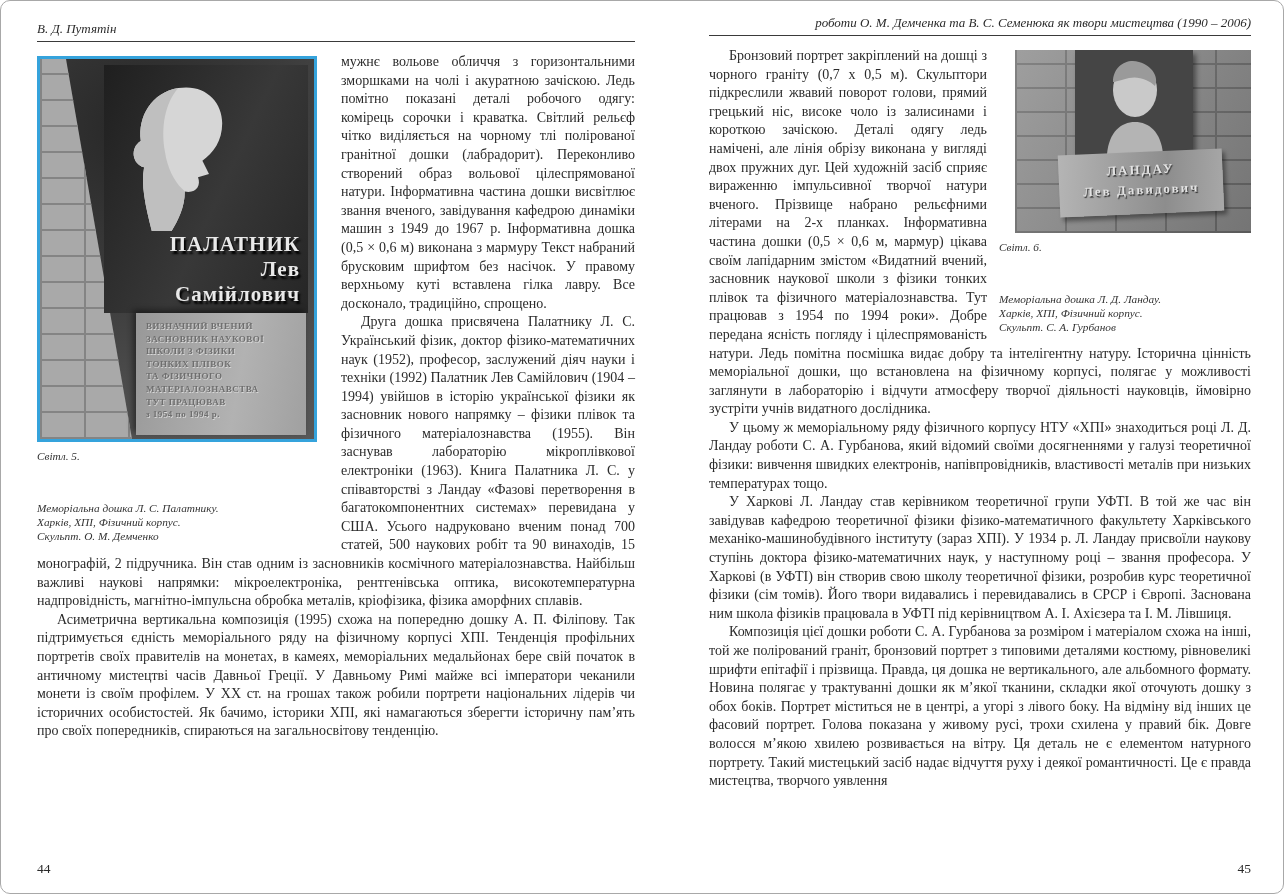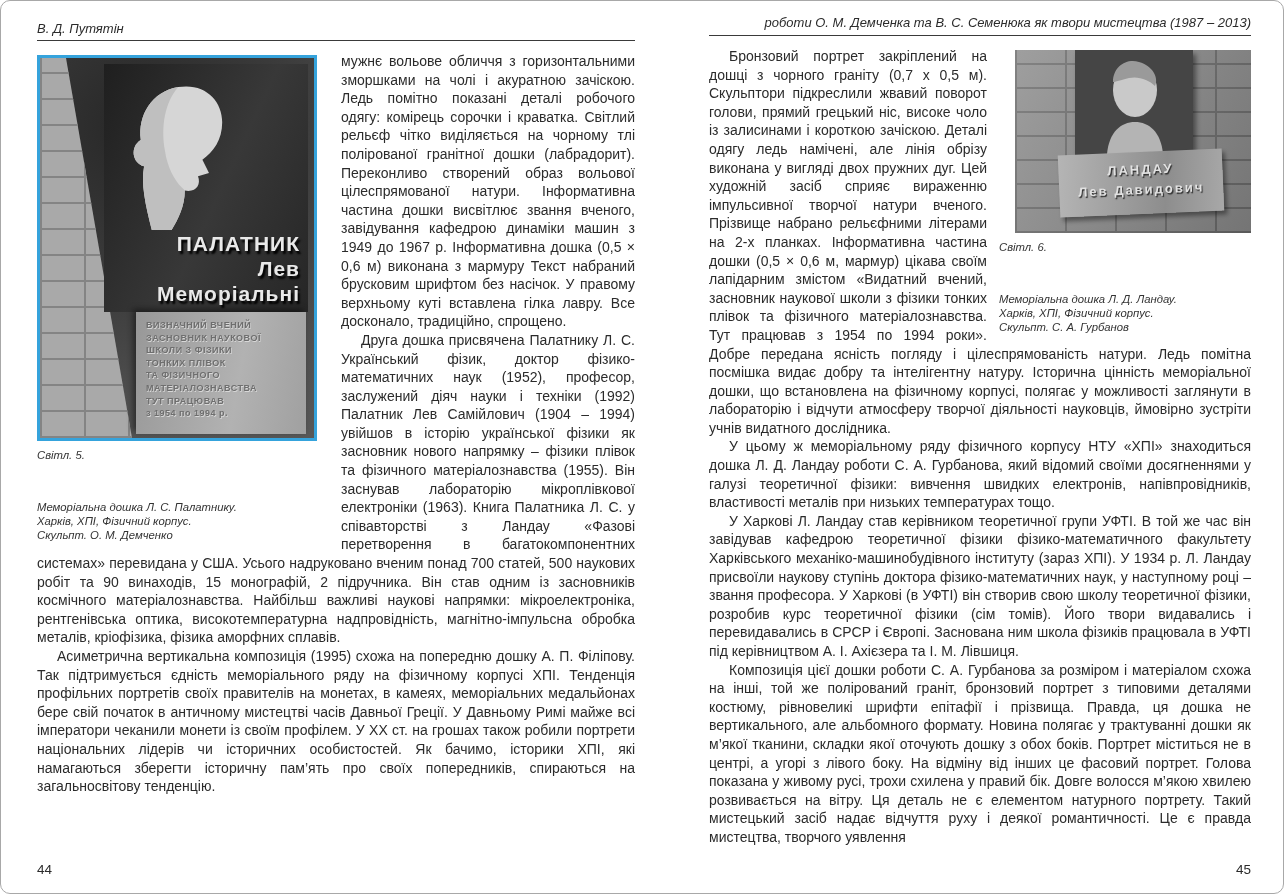--- a/index.html
+++ b/index.html
@@ -1,18 +1,18 @@
 <!DOCTYPE html>
 <html><head>
 <meta charset="utf-8">
 <style>
   html,body{margin:0;padding:0;background:#fff;}
   body{width:1284px;height:894px;font-family:"Liberation Sans",sans-serif;color:#2b2b2b;position:relative;}
   .spread{position:absolute;left:0;top:0;width:1282px;height:892px;border:1px solid #a8a8a8;border-radius:10px;background:#fff;overflow:hidden;}
-  .page{position:absolute;top:14px;height:864px;}
+  .page{position:absolute;top:14px;height:864px;font-family:Liberation Serif, serif;}
   .page-left{left:36px;width:598px;}
   .page-right{left:708px;width:542px;}
   .header{font-style:italic;font-size:13px;color:#2b2b2b;border-bottom:1.4px solid #3a3a3a;padding-bottom:4px;}
   .header-left{padding-top:6px;}
   .header-right{text-align:right;line-height:16px;}
   .content{margin-top:11px;font-size:14px;line-height:18.6px;text-align:justify;}
   .para{margin:0;text-indent:20px;}
   .para.no-indent{text-indent:0;}
   .figure-block{}
   .fig-left{float:left;width:292px;margin:3px 12px 2px 0;}
@@ -71,21 +71,21 @@
         <div class="photo photo-palatnik">
           <div class="ph1-foliage"></div>
           <div class="ph1-brick"></div>
           <div class="ph1-plaque-dark">
             <svg class="ph1-head" viewBox="0 0 120 150">
               <path fill="#d6d6d6" d="M38 146 C32 122 28 104 31 88 C20 85 18 70 28 64 C25 42 38 20 62 16 C86 12 102 28 102 48 C102 64 94 75 84 82 L90 94 L80 97 C83 105 78 112 68 110 C68 124 62 136 56 146 Z"></path>
               <path fill="#bfbfbf" d="M62 16 C50 30 46 52 50 74 C52 88 58 100 66 108 L68 110 C68 124 62 136 56 146 L38 146 C32 122 28 104 31 88 C20 85 18 70 28 64 C25 42 38 20 62 16 Z"></path>
             </svg>
             <div class="ph1-name">ПАЛАТНИК
 Лев
-Меморіальні</div>
+Самійлович</div>
           </div>
           <div class="ph1-marble">
             <div class="ph1-inscr">ВИЗНАЧНИЙ ВЧЕНИЙ
 ЗАСНОВНИК НАУКОВОЇ
 ШКОЛИ З ФІЗИКИ
 ТОНКИХ ПЛІВОК
 ТА ФІЗИЧНОГО
 МАТЕРІАЛОЗНАВСТВА
 ТУТ ПРАЦЮВАВ
 з 1954 по 1994 р.</div>
@@ -100,21 +100,21 @@
       </div>
       <p class="para no-indent">мужнє вольове обличчя з горизонтальними зморшками на чолі і акуратною зачіскою. Ледь помітно показані деталі робочого одягу: комірець сорочки і краватка. Світлий рельєф чітко виділяється на чорному тлі полірованої гранітної дошки (лабрадорит). Переконливо створений образ вольової цілеспрямованої натури. Інформативна частина дошки висвітлює звання вченого, завідування кафедрою динаміки машин з 1949 до 1967 р. Інформативна дошка (0,5 × 0,6 м) виконана з мармуру Текст набраний брусковим шрифтом без насічок. У правому верхньому куті вставлена гілка лавру. Все досконало, традиційно, спрощено.</p>
       <p class="para">Друга дошка присвячена Палатнику Л. С. Український фізик, доктор фізико-математичних наук (1952), професор, заслужений діяч науки і техніки (1992) Палатник Лев Самійлович (1904 – 1994) увійшов в історію української фізики як засновник нового напрямку – фізики плівок та фізичного матеріалознавства (1955). Він заснував лабораторію мікроплівкової електроніки (1963). Книга Палатника Л. С. у співавторстві з Ландау «Фазові перетворення в багатокомпонентних системах» перевидана у США. Усього надруковано вченим понад 700 статей, 500 наукових робіт та 90 винаходів, 15 монографій, 2 підручника. Він став одним із засновників космічного матеріалознавства. Найбільш важливі наукові напрямки: мікроелектроніка, рентгенівська оптика, високотемпературна надпровідність, магнітно-імпульсна обробка металів, кріофізика, фізика аморфних сплавів.</p>
       <p class="para">Асиметрична вертикальна композиція (1995) схожа на попередню дошку А. П. Філіпову. Так підтримується єдність меморіального ряду на фізичному корпусі ХПІ. Тенденція профільних портретів своїх правителів на монетах, в камеях, меморіальних медальйонах бере свій початок в античному мистецтві часів Давньої Греції. У Давньому Римі майже всі імператори чеканили монети із своїм профілем. У ХХ ст. на грошах також робили портрети національних лідерів чи історичних особистостей. Як бачимо, історики ХПІ, які намагаються зберегти історичну пам’ять про своїх попередників, спираються на загальносвітову тенденцію.</p>
     </div>
     <div class="pagenum pn-left">44</div>
   </div>
 
   <div class="page page-right">
     <div class="header header-right">
-      <div>роботи О. М. Демченка та В. С. Семенюка як твори мистецтва (1987 – 2013)</div>
+      <div>роботи О. М. Демченка та В. С. Семенюка як твори мистецтва (1990 – 2006)</div>
     </div>
     <div class="content">
       <div class="figure-block fig-right">
         <div class="photo photo-landau">
           <div class="ph2-backing">
             <svg class="ph2-bust" viewBox="0 0 90 102">
               <ellipse cx="46" cy="38" rx="22" ry="27" fill="#c9c9c9"></ellipse>
               <path d="M18 102 C20 80 32 70 46 70 C60 70 72 80 74 102 Z" fill="#b4b4b4"></path>
               <path d="M24 30 C24 14 38 6 50 10 C64 14 70 26 66 34 C60 28 50 24 40 26 C32 28 26 30 24 30 Z" fill="#9a9a9a"></path>
             </svg>
@@ -125,20 +125,20 @@
           </div>
         </div>
         <div class="caption">
           <span class="cap-label">Світл. 6.</span>
           <span class="cap-text">Меморіальна дошка Л. Д. Ландау.
 Харків, ХПІ, Фізичний корпус.
 Скульпт. С. А. Гурбанов</span>
         </div>
       </div>
       <p class="para">Бронзовий портрет закріплений на дошці з чорного граніту (0,7 х 0,5 м). Скульптори підкреслили жвавий поворот голови, прямий грецький ніс, високе чоло із залисинами і короткою зачіскою. Деталі одягу ледь намічені, але лінія обрізу виконана у вигляді двох пружних дуг. Цей художній засіб сприяє вираженню імпульсивної творчої натури вченого. Прізвище набрано рельєфними літерами на 2-х планках. Інформативна частина дошки (0,5 × 0,6 м, мармур) цікава своїм лапідарним змістом «Видатний вчений, засновник наукової школи з фізики тонких плівок та фізичного матеріалознавства. Тут працював з 1954 по 1994 роки». Добре передана ясність погляду і цілеспрямованість натури. Ледь помітна посмішка видає добру та інтелігентну натуру. Історична цінність меморіальної дошки, що встановлена на фізичному корпусі, полягає у можливості заглянути в лабораторію і відчути атмосферу творчої діяльності науковців, ймовірно зустріти учнів видатного дослідника.</p>
-      <p class="para">У цьому ж меморіальному ряду фізичного корпусу НТУ «ХПІ» знаходиться дошка Л. Д. Ландау роботи С. А. Гурбанова, який відомий своїми досягненнями у галузі теоретичної фізики: вивчення швидких електронів, напівпровідників, властивості металів при низьких температурах тощо.</p>
+      <p class="para">У цьому ж меморіальному ряду фізичного корпусу НТУ «ХПІ» знаходиться році Л. Д. Ландау роботи С. А. Гурбанова, який відомий своїми досягненнями у галузі теоретичної фізики: вивчення швидких електронів, напівпровідників, властивості металів при низьких температурах тощо.</p>
       <p class="para">У Харкові Л. Ландау став керівником теоретичної групи УФТІ. В той же час він завідував кафедрою теоретичної фізики фізико-математичного факультету Харківського механіко-машинобудівного інституту (зараз ХПІ). У 1934 р. Л. Ландау присвоїли наукову ступінь доктора фізико-математичних наук, у наступному році – звання професора. У Харкові (в УФТІ) він створив свою школу теоретичної фізики, розробив курс теоретичної фізики (сім томів). Його твори видавались і перевидавались в СРСР і Європі. Заснована ним школа фізиків працювала в УФТІ під керівництвом А. І. Ахієзера та І. М. Лівшиця.</p>
       <p class="para">Композиція цієї дошки роботи С. А. Гурбанова за розміром і матеріалом схожа на інші, той же полірований граніт, бронзовий портрет з типовими деталями костюму, рівновеликі шрифти епітафії і прізвища. Правда, ця дошка не вертикального, але альбомного формату. Новина полягає у трактуванні дошки як м’якої тканини, складки якої оточують дошку з обох боків. Портрет міститься не в центрі, а угорі з лівого боку. На відміну від інших це фасовий портрет. Голова показана у живому русі, трохи схилена у правий бік. Довге волосся м’якою хвилею розвивається на вітру. Ця деталь не є елементом натурного портрету. Такий мистецький засіб надає відчуття руху і деякої романтичності. Це є правда мистецтва, творчого уявлення</p>
     </div>
     <div class="pagenum pn-right">45</div>
   </div>
 
 </div>
 
 </body></html>

